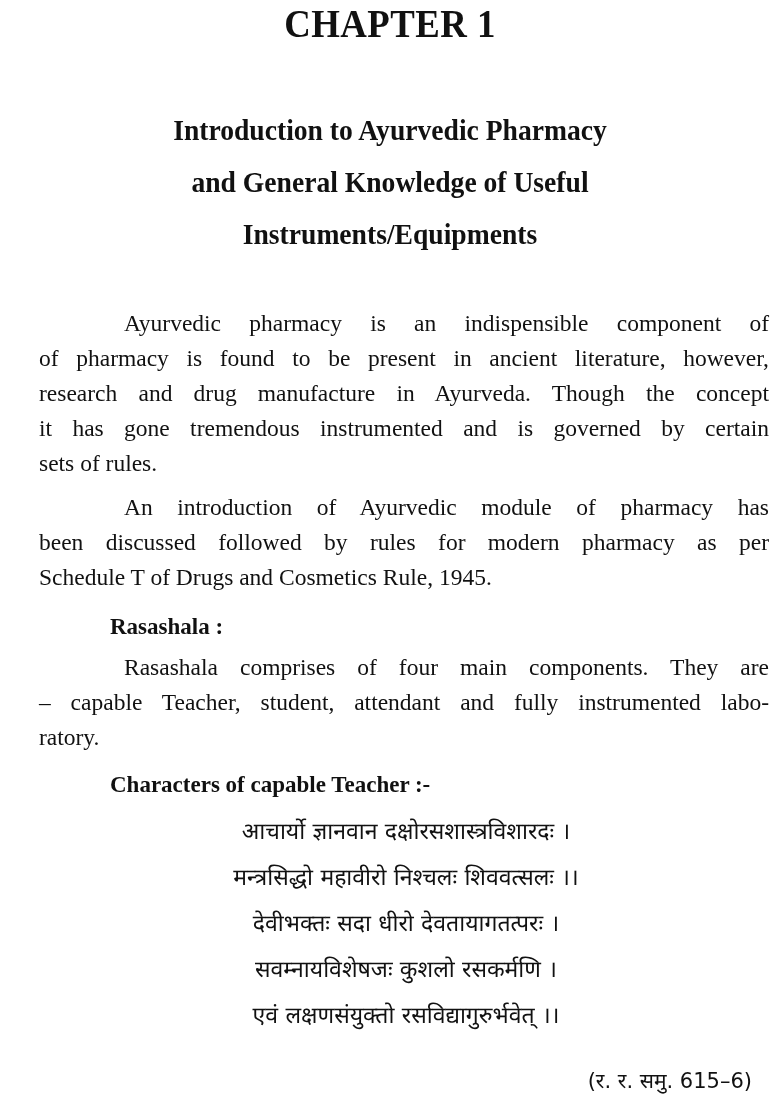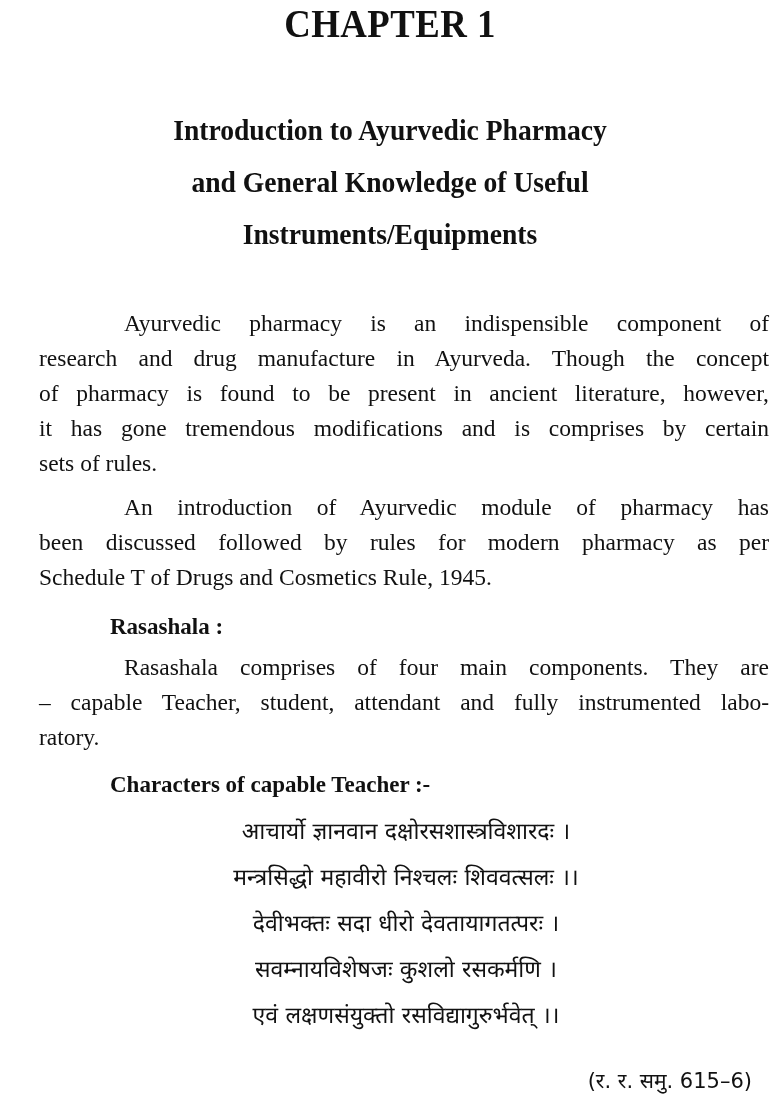--- a/index.html
+++ b/index.html
@@ -28,23 +28,23 @@
 <div class="chapter">CHAPTER 1</div>
 
 <div class="title">
   <div>Introduction to Ayurvedic Pharmacy</div>
   <div>and General Knowledge of Useful</div>
   <div>Instruments/Equipments</div>
 </div>
 
 <div class="para" style="top:306px">
   <span class="ln first">Ayurvedic pharmacy is an indispensible component of</span>
+  <span class="ln">of pharmacy is found to be present in ancient literature, however,</span>
   <span class="ln">research and drug manufacture in Ayurveda. Though the concept</span>
-  <span class="ln">of pharmacy is found to be present in ancient literature, however,</span>
-  <span class="ln">it has gone tremendous modifications and is comprises by certain</span>
+  <span class="ln">it has gone tremendous instrumented and is governed by certain</span>
   <span class="ln last">sets of rules.</span>
 </div>
 
 <div class="para" style="top:490px">
   <span class="ln first">An introduction of Ayurvedic module of pharmacy has</span>
   <span class="ln">been discussed followed by rules for modern pharmacy as per</span>
   <span class="ln last">Schedule T of Drugs and Cosmetics Rule, 1945.</span>
 </div>
 
 <div class="heading" style="top:612px">Rasashala :</div>

